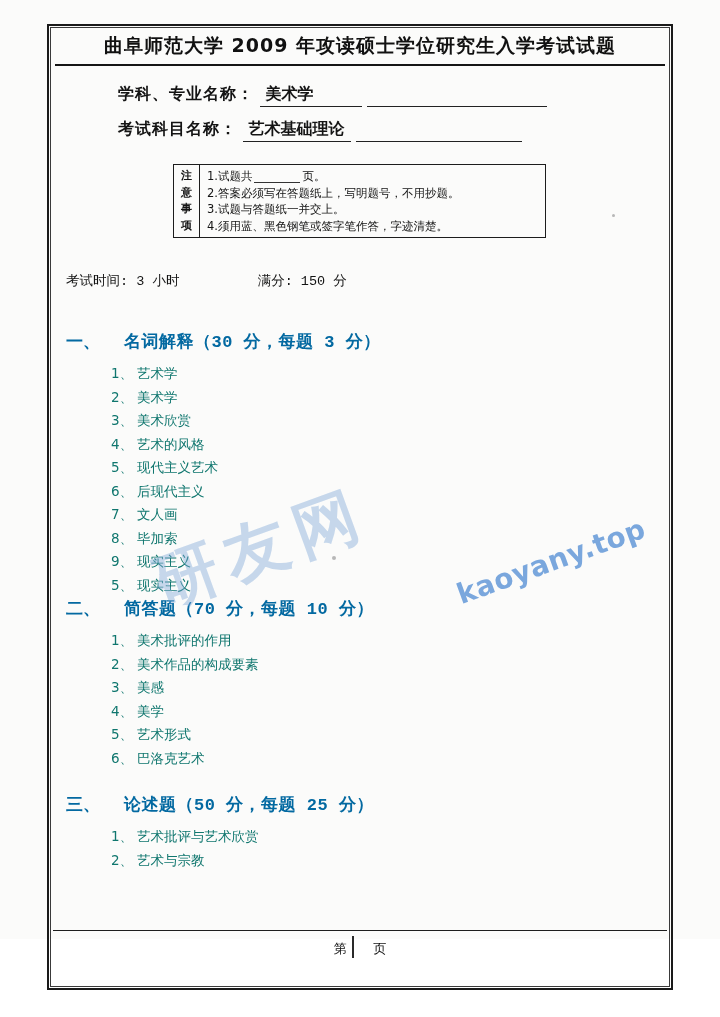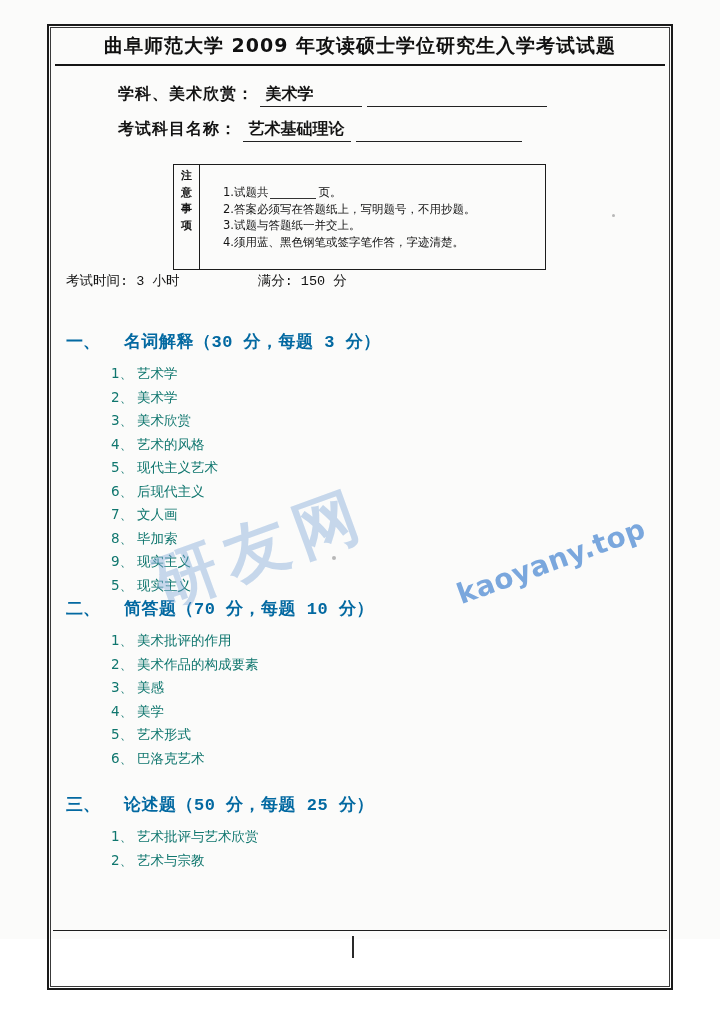--- a/index.html
+++ b/index.html
@@ -124,21 +124,21 @@
     font-family: "DejaVu Sans", sans-serif;
     font-size: 11.5px;
     line-height: 16.5px;
     color: #141414;
   }
   .notice-items li {
     list-style: none;
     white-space: nowrap;
   }
   .notice-items ol {
-    margin: 16px;
+    margin: 0;
     padding: 0;
   }
   .blank-inline {
     display: inline-block;
     width: 46px;
     border-bottom: 1px solid #333;
     height: 11px;
     margin: 0 2px;
     vertical-align: middle;
   }
@@ -264,21 +264,21 @@
 
 <div class="page">
 
   <div class="scan-frame"></div>
   <div class="scan-frame-inner"></div>
 
   <div class="doc-header">曲阜师范大学    2009 年攻读硕士学位研究生入学考试试题</div>
   <div class="header-rule"></div>
 
   <div class="field-line" style="left:118px; top:84px;">
-    <span class="field-label">学科、美术欣赏：</span>
+    <span class="field-label">学科、专业名称：</span>
     <span class="field-value">美术学</span>
     <span class="field-rest"></span>
   </div>
 
   <div class="field-line" style="left:118px; top:119px;">
     <span class="field-label">考试科目名称：</span>
     <span class="field-value">艺术基础理论</span>
     <span class="field-rest short"></span>
   </div>
 
@@ -344,19 +344,24 @@
       <span class="section-num">三、</span><span class="section-title">论述题（50 分，每题 25 分）</span>
     </div>
     <ul class="q-list">
       <li><span class="q-idx">1、</span><span>艺术批评与艺术欣赏</span></li>
       <li><span class="q-idx">2、</span><span>艺术与宗教</span></li>
     </ul>
   </div>
 
   <div class="footer-rule"></div>
   <div class="footer-bar"></div>
+  <div class="footer">
+    <span>第</span>
+    <span class="fblank"></span>
+    <span>页</span>
+  </div>
 
   <div class="wm wm-cn" style="left:150px; top:505px;">研友网</div>
   <div class="wm wm-url" style="left:452px; top:545px;">kaoyany.top</div>
 
   <div class="speck" style="left:332px; top:556px; width:4px; height:4px;"></div>
   <div class="speck" style="left:612px; top:214px; width:3px; height:3px;"></div>
 </div>
 
 </body></html>

